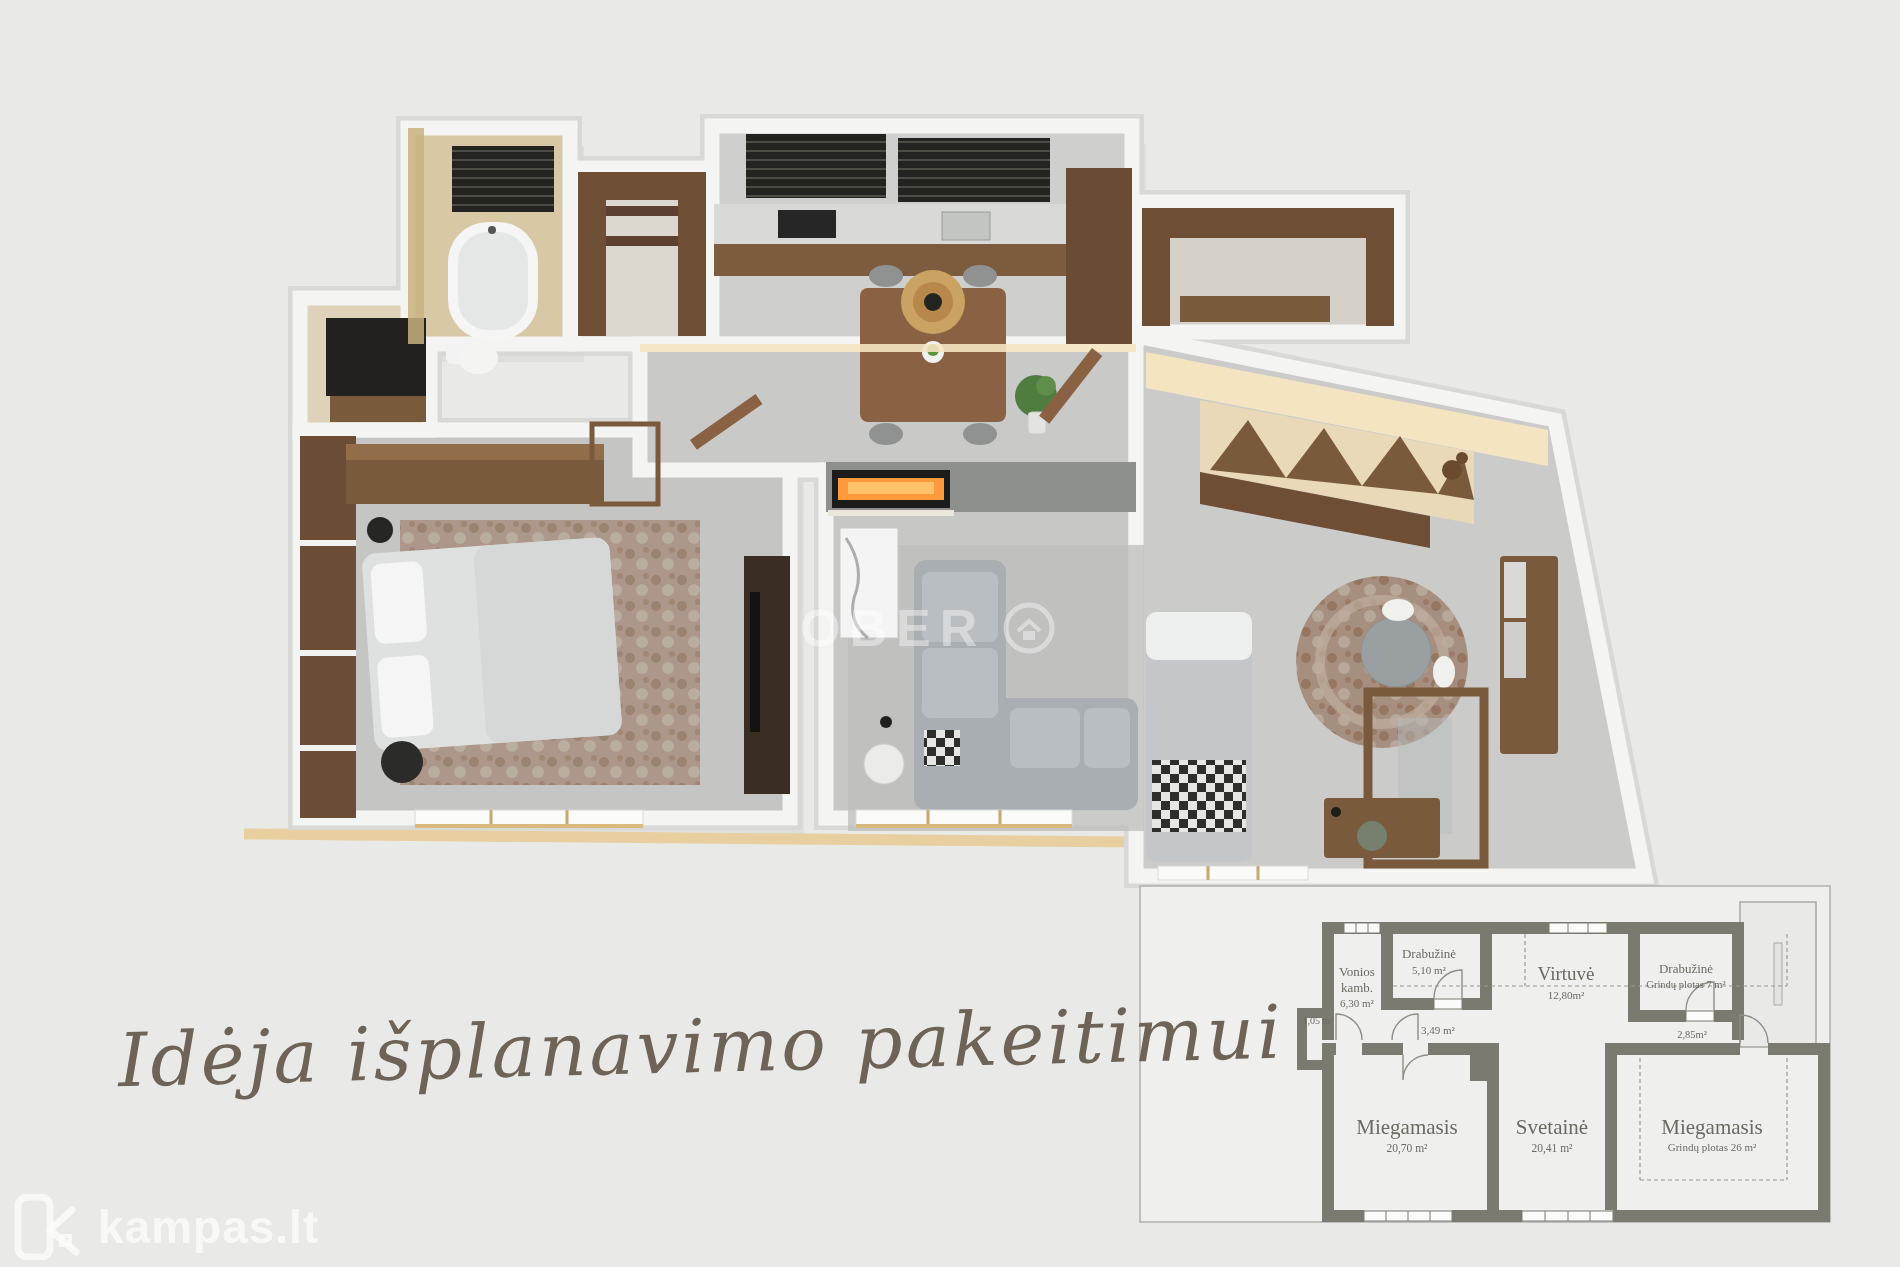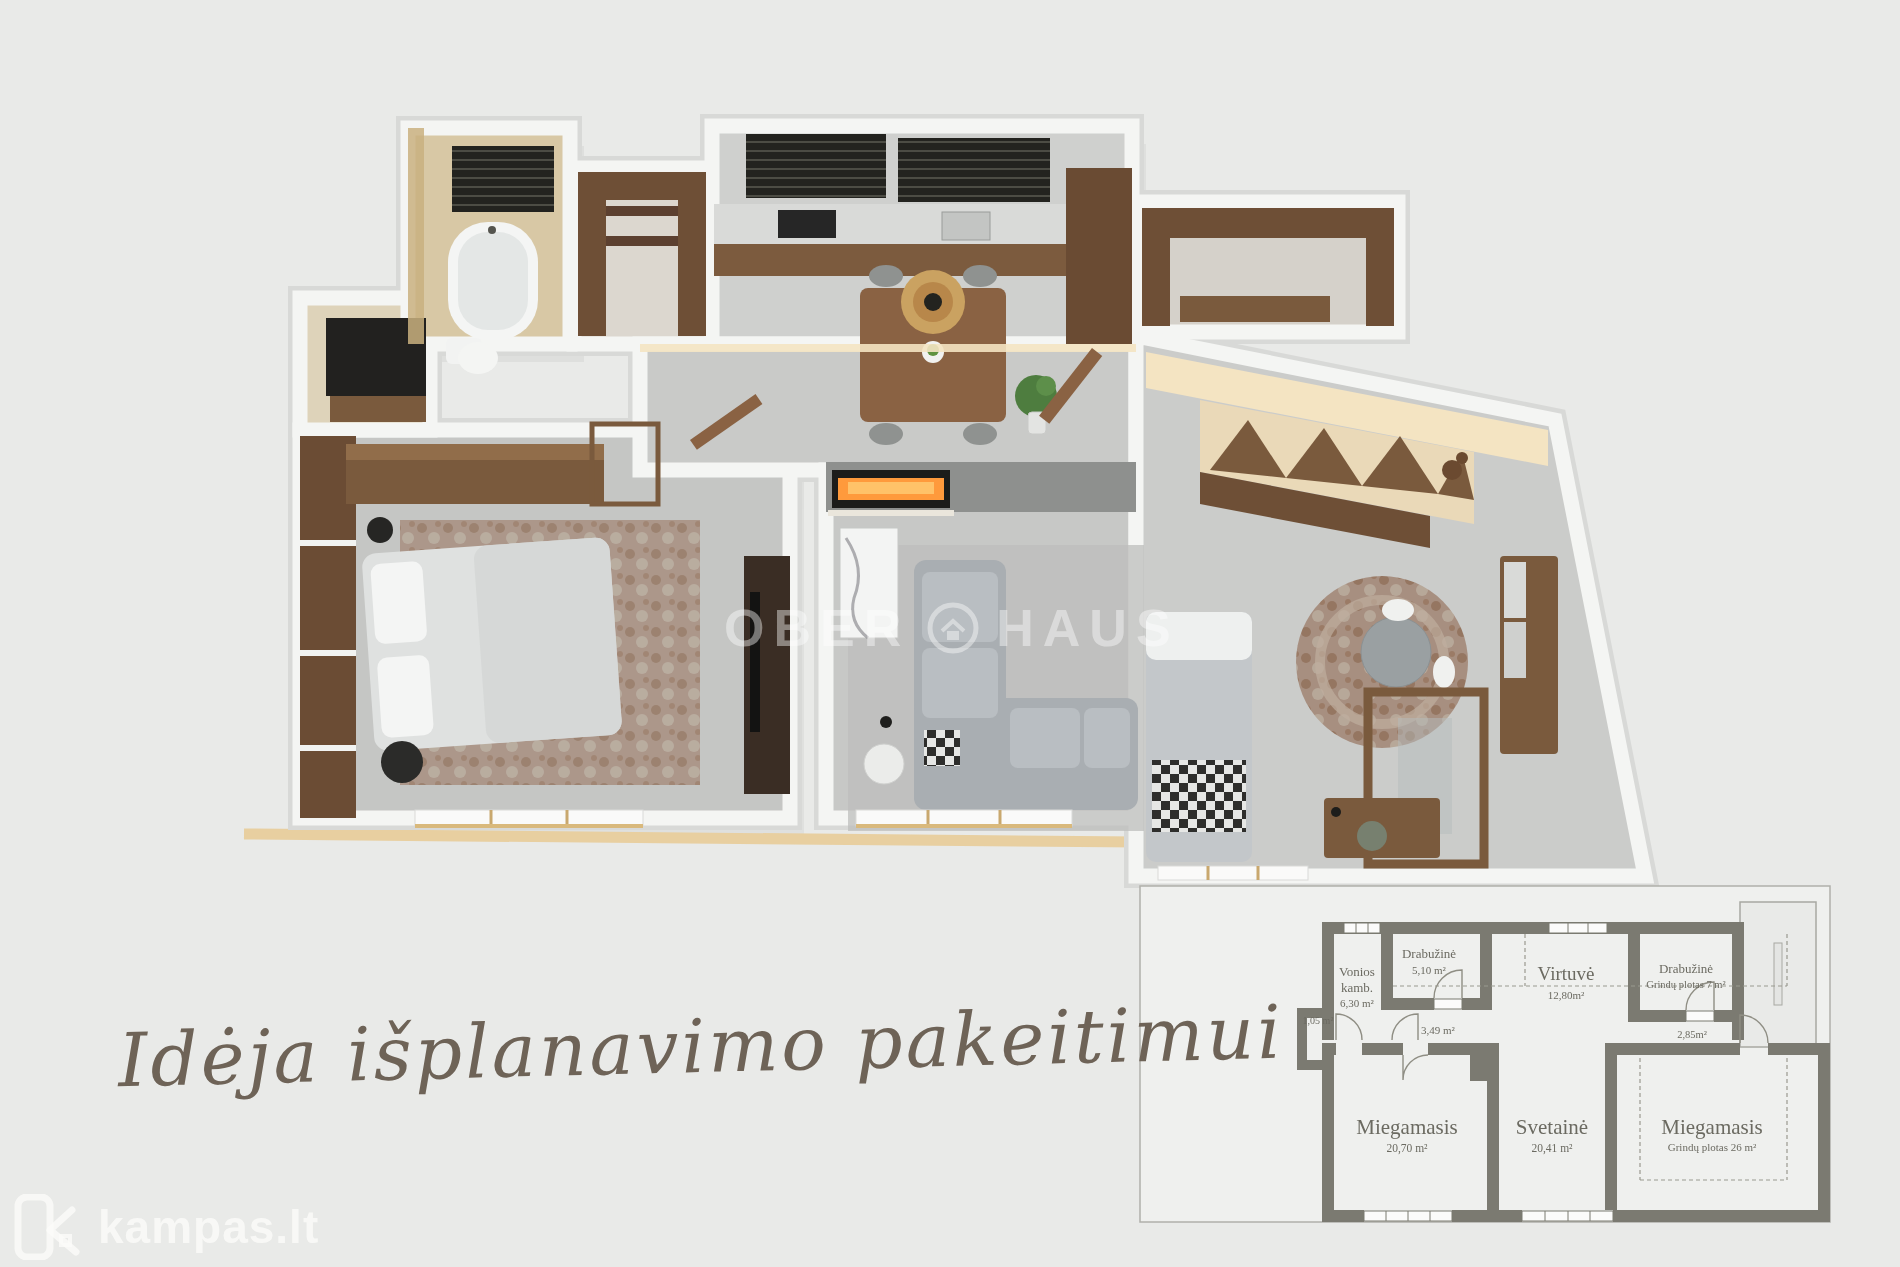--- a/index.html
+++ b/index.html
@@ -4,21 +4,21 @@
 <style>
   html,body{margin:0;padding:0;background:#e9eae8;}
   #stage{position:relative;width:1900px;height:1267px;overflow:hidden;background:#e9eae8;
          font-family:"Liberation Sans",sans-serif;}
   #planSvg{position:absolute;left:0;top:0;}
   .lbl{font-family:"Liberation Serif","DejaVu Serif",serif;fill:#6b6a61;}
   #caption{position:absolute;left:118px;top:1005px;width:1000px;
            font-family:"DejaVu Serif","Liberation Serif",serif;font-style:italic;
            font-size:74px;color:#6e6357;letter-spacing:3px;transform:rotate(-1.4deg);
            white-space:nowrap;}
-  #watermark{position:absolute;left:724px;top:598px;display:flex;align-items:center;gap:16px;
+  #watermark{position:absolute;left:800px;top:598px;display:flex;align-items:center;gap:16px;
              font-family:"Liberation Sans",sans-serif;font-weight:bold;font-size:52px;
              letter-spacing:9px;color:rgba(255,255,255,0.42);user-select:none;}
   #brand{position:absolute;left:14px;top:1194px;display:flex;align-items:center;gap:14px;}
   #brand .brand-text{font-family:"Liberation Sans",sans-serif;font-weight:bold;font-size:46px;
              color:rgba(251,251,249,0.82);letter-spacing:1px;}
 </style>
 </head>
 <body>
 
 <div id="stage">
@@ -319,21 +319,20 @@
   </g>
 </svg>
 
 <div id="watermark">
   <span>OBER</span>
   <svg width="54" height="54" viewBox="0 0 54 54">
     <circle cx="27" cy="27" r="23" fill="none" stroke="rgba(255,255,255,0.42)" stroke-width="5"></circle>
     <path d="M16,30 L27,20 L38,30" fill="none" stroke="rgba(255,255,255,0.42)" stroke-width="4"></path>
     <rect x="21" y="30" width="12" height="9" fill="rgba(255,255,255,0.42)"></rect>
   </svg>
-  <span>HAUS</span>
 </div>
 
 <div id="caption">Idėja išplanavimo pakeitimui</div>
 
 <div id="brand">
   <svg width="70" height="66" viewBox="0 0 70 66">
     <rect x="4" y="3" width="32" height="60" rx="9" fill="none" stroke="rgba(251,251,249,0.82)" stroke-width="7"></rect>
     <path d="M36,36 L58,16 M36,36 L62,58" fill="none" stroke="rgba(251,251,249,0.82)" stroke-width="7" stroke-linecap="round"></path>
     <rect x="47" y="42" width="9" height="9" fill="none" stroke="rgba(251,251,249,0.82)" stroke-width="4"></rect>
   </svg>

